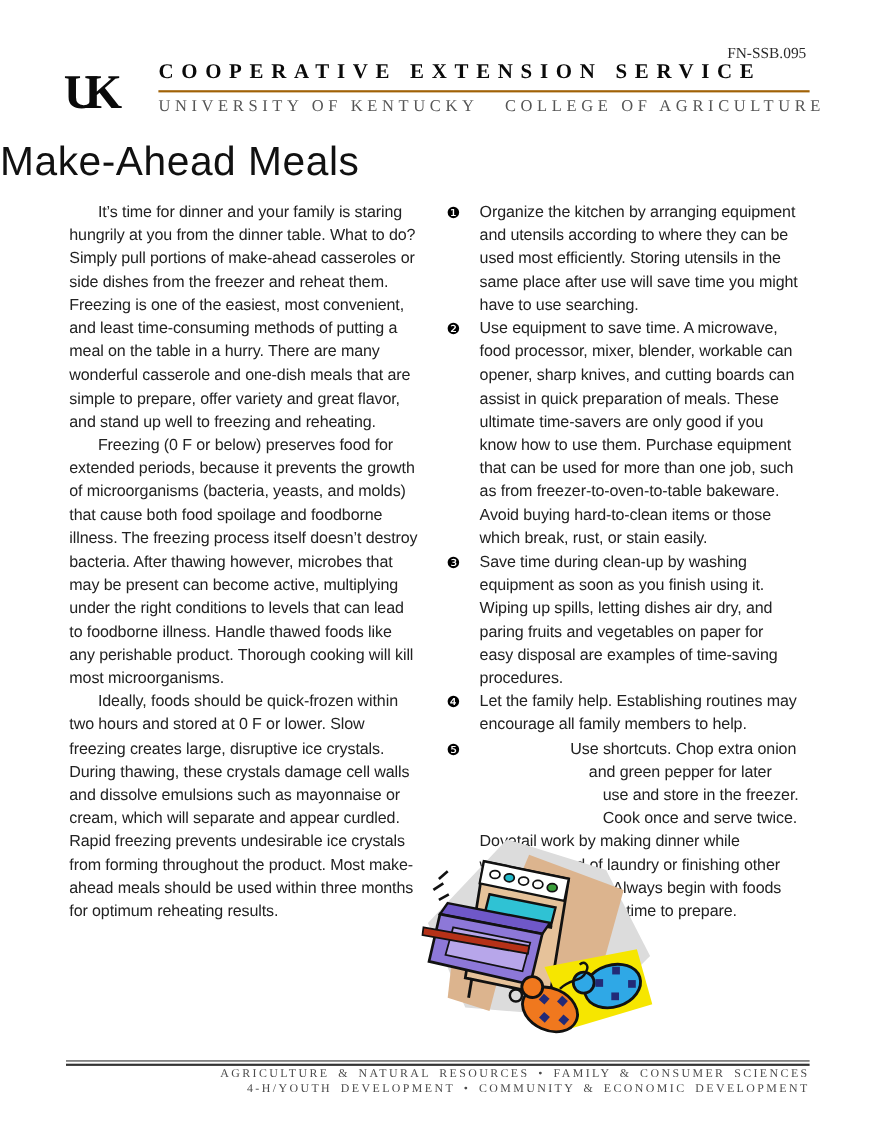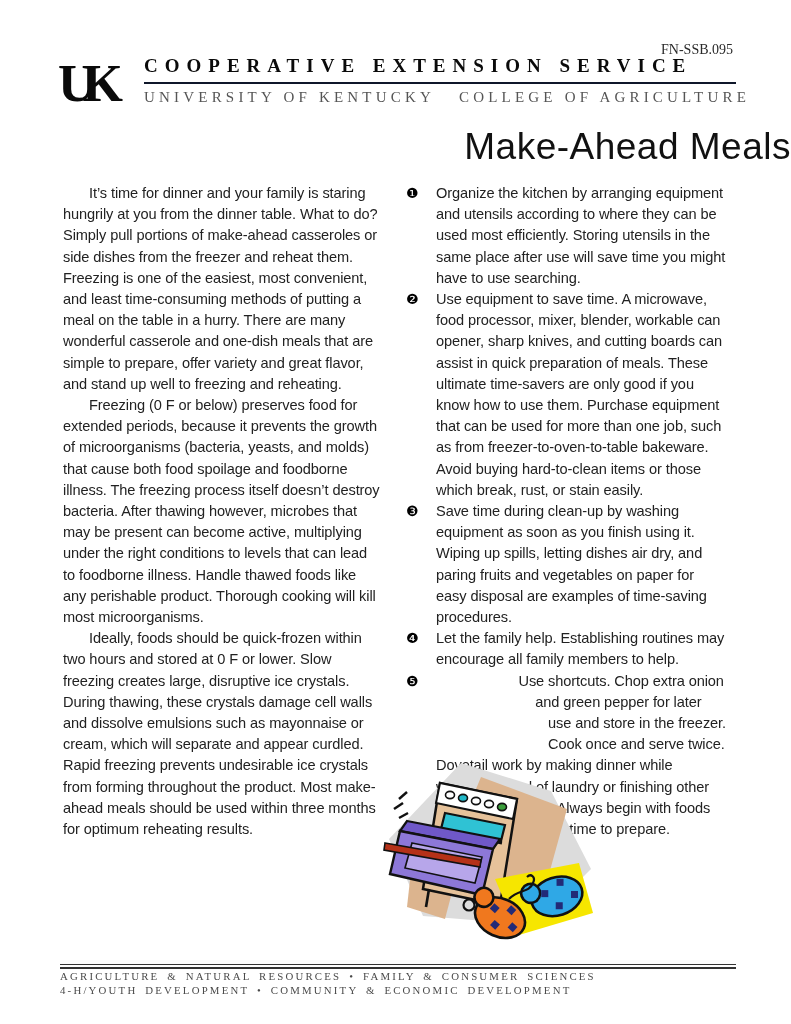--- a/index.html
+++ b/index.html
@@ -14,39 +14,39 @@
   }
   .doc-number {
     position: absolute; top: 42px; right: 58px;
     font-family: "Liberation Serif", serif;
     font-size: 14px; color: #2a2a2a;
   }
   .header { position: absolute; left: 58px; top: 55px; width: 678px; }
   .logo {
     position: absolute; left: 0; top: 2px;
     font-family: "Liberation Serif", serif; font-weight: bold;
-    font-size: 52px; line-height: 54px; letter-spacing: -13px;
+    font-size: 44px; line-height: 54px; letter-spacing: -13px;
     color: #0a0a0a; width: 84px;
   }
   .header-main { margin-left: 86px; }
   .header-title {
     font-family: "Liberation Serif", serif; font-weight: bold;
     font-size: 19px; letter-spacing: 7px; white-space: nowrap;
     color: #0a0a0a;
-    border-bottom: 2px solid #0f172a; padding-bottom: 5px;
+    border-bottom: 2px solid #a16207; padding-bottom: 5px;
   }
   .header-sub {
     font-family: "Liberation Serif", serif;
     font-size: 15px; letter-spacing: 4.2px; white-space: nowrap;
     color: #555; padding-top: 5px;
   }
   .sub-gap { display: inline-block; width: 24px; }
   .page-title {
     position: absolute; top: 126px; left: 0; width: 100%;
-    text-align: right; font-size: 37px; font-weight: 400;
+    text-align: left; font-size: 37px; font-weight: 400;
     letter-spacing: 0.5px; color: #111;
   }
   .columns {
     position: absolute; top: 183px; left: 63px;
     display: flex; gap: 26px; width: 665px;
   }
   .col-left  { width: 317px; }
   .col-right { width: 322px; position: relative; }
   p.body {
     font-size: 14.6px; line-height: 21.2px; letter-spacing: -0.1px;
@@ -71,21 +71,21 @@
     shape-outside: polygon(0 0, 58px 0, 112px 68px, 0 68px);
     shape-margin: 6px;
   }
   .illustration {
     position: absolute; left: 383px; top: 753px;
     width: 222px; height: 192px;
   }
   .footer { position: absolute; left: 60px; top: 964px; width: 676px; }
   .footer-rule { height: 5px; border-top: 1.5px solid #333; border-bottom: 2.5px solid #333; }
   .footer-line {
-    text-align: left; font-family: "Liberation Serif", serif;
+    text-align: right; font-family: "Liberation Serif", serif;
     font-size: 10.8px; letter-spacing: 2.2px; word-spacing: 3px;
     color: #4a4a4a; line-height: 14px;
   }
   .footer-line:first-of-type { margin-top: 5px; }
 </style>
 </head>
 <body>
 
 <div class="page">
 

